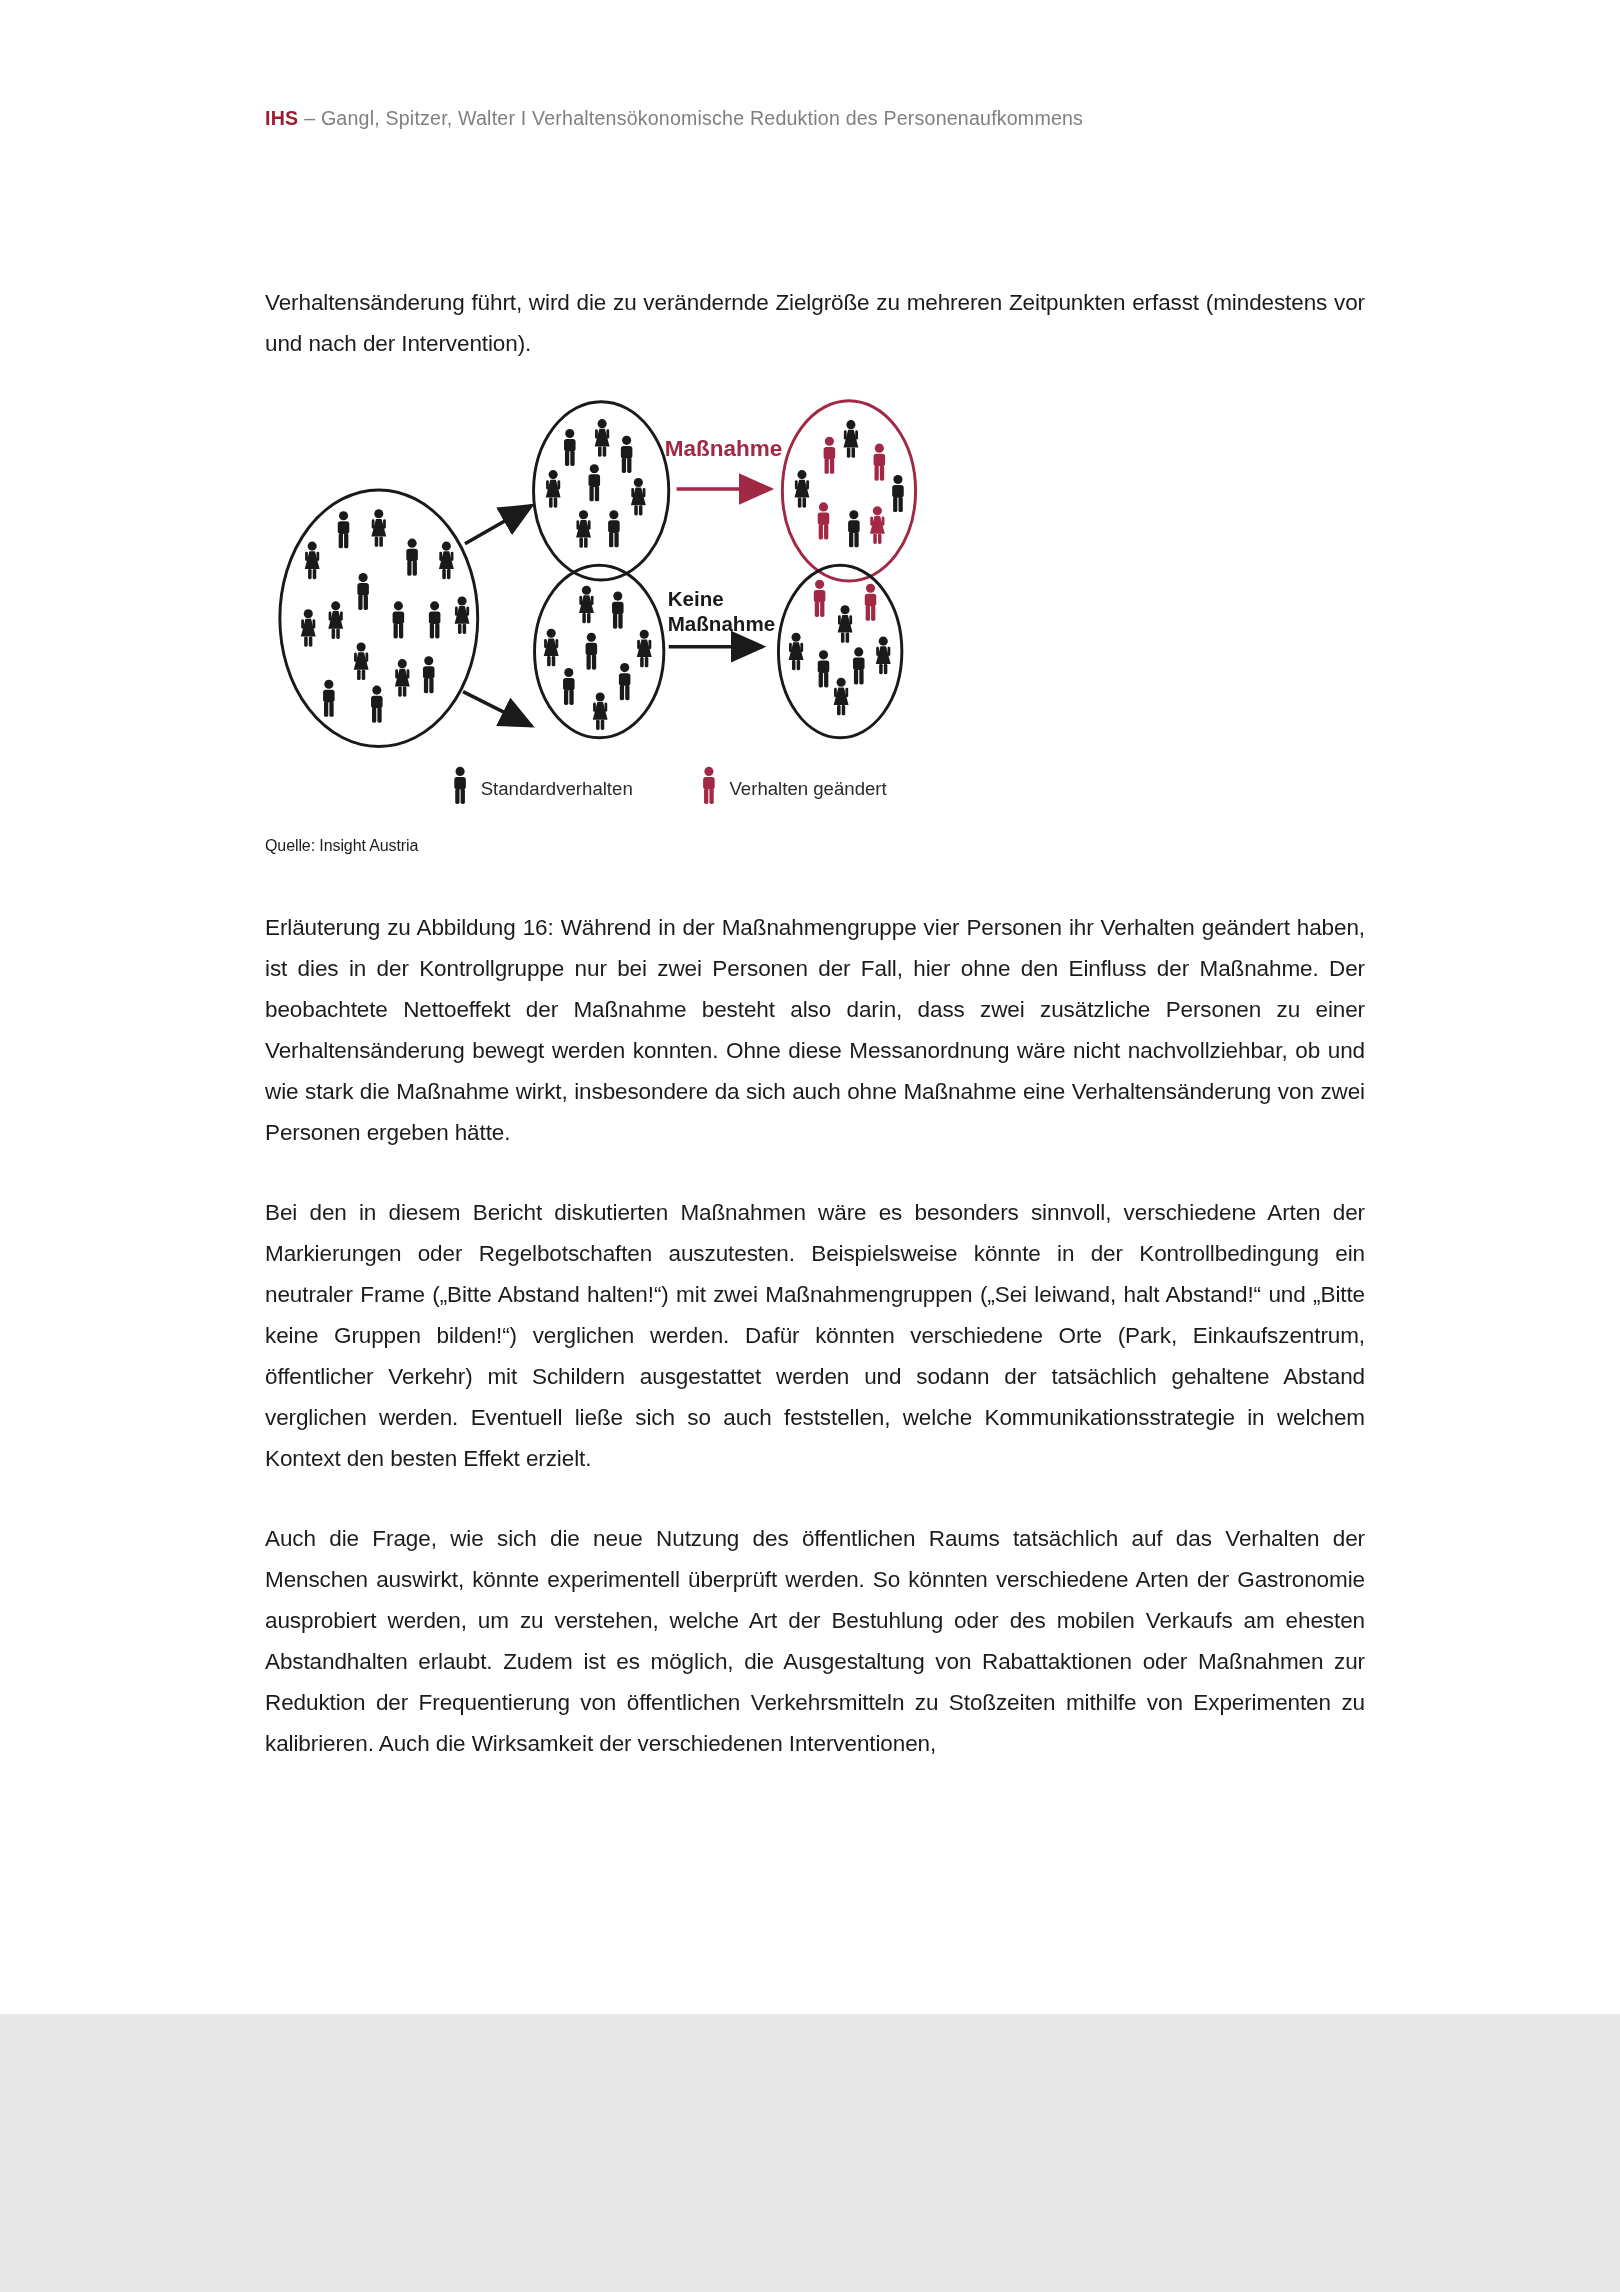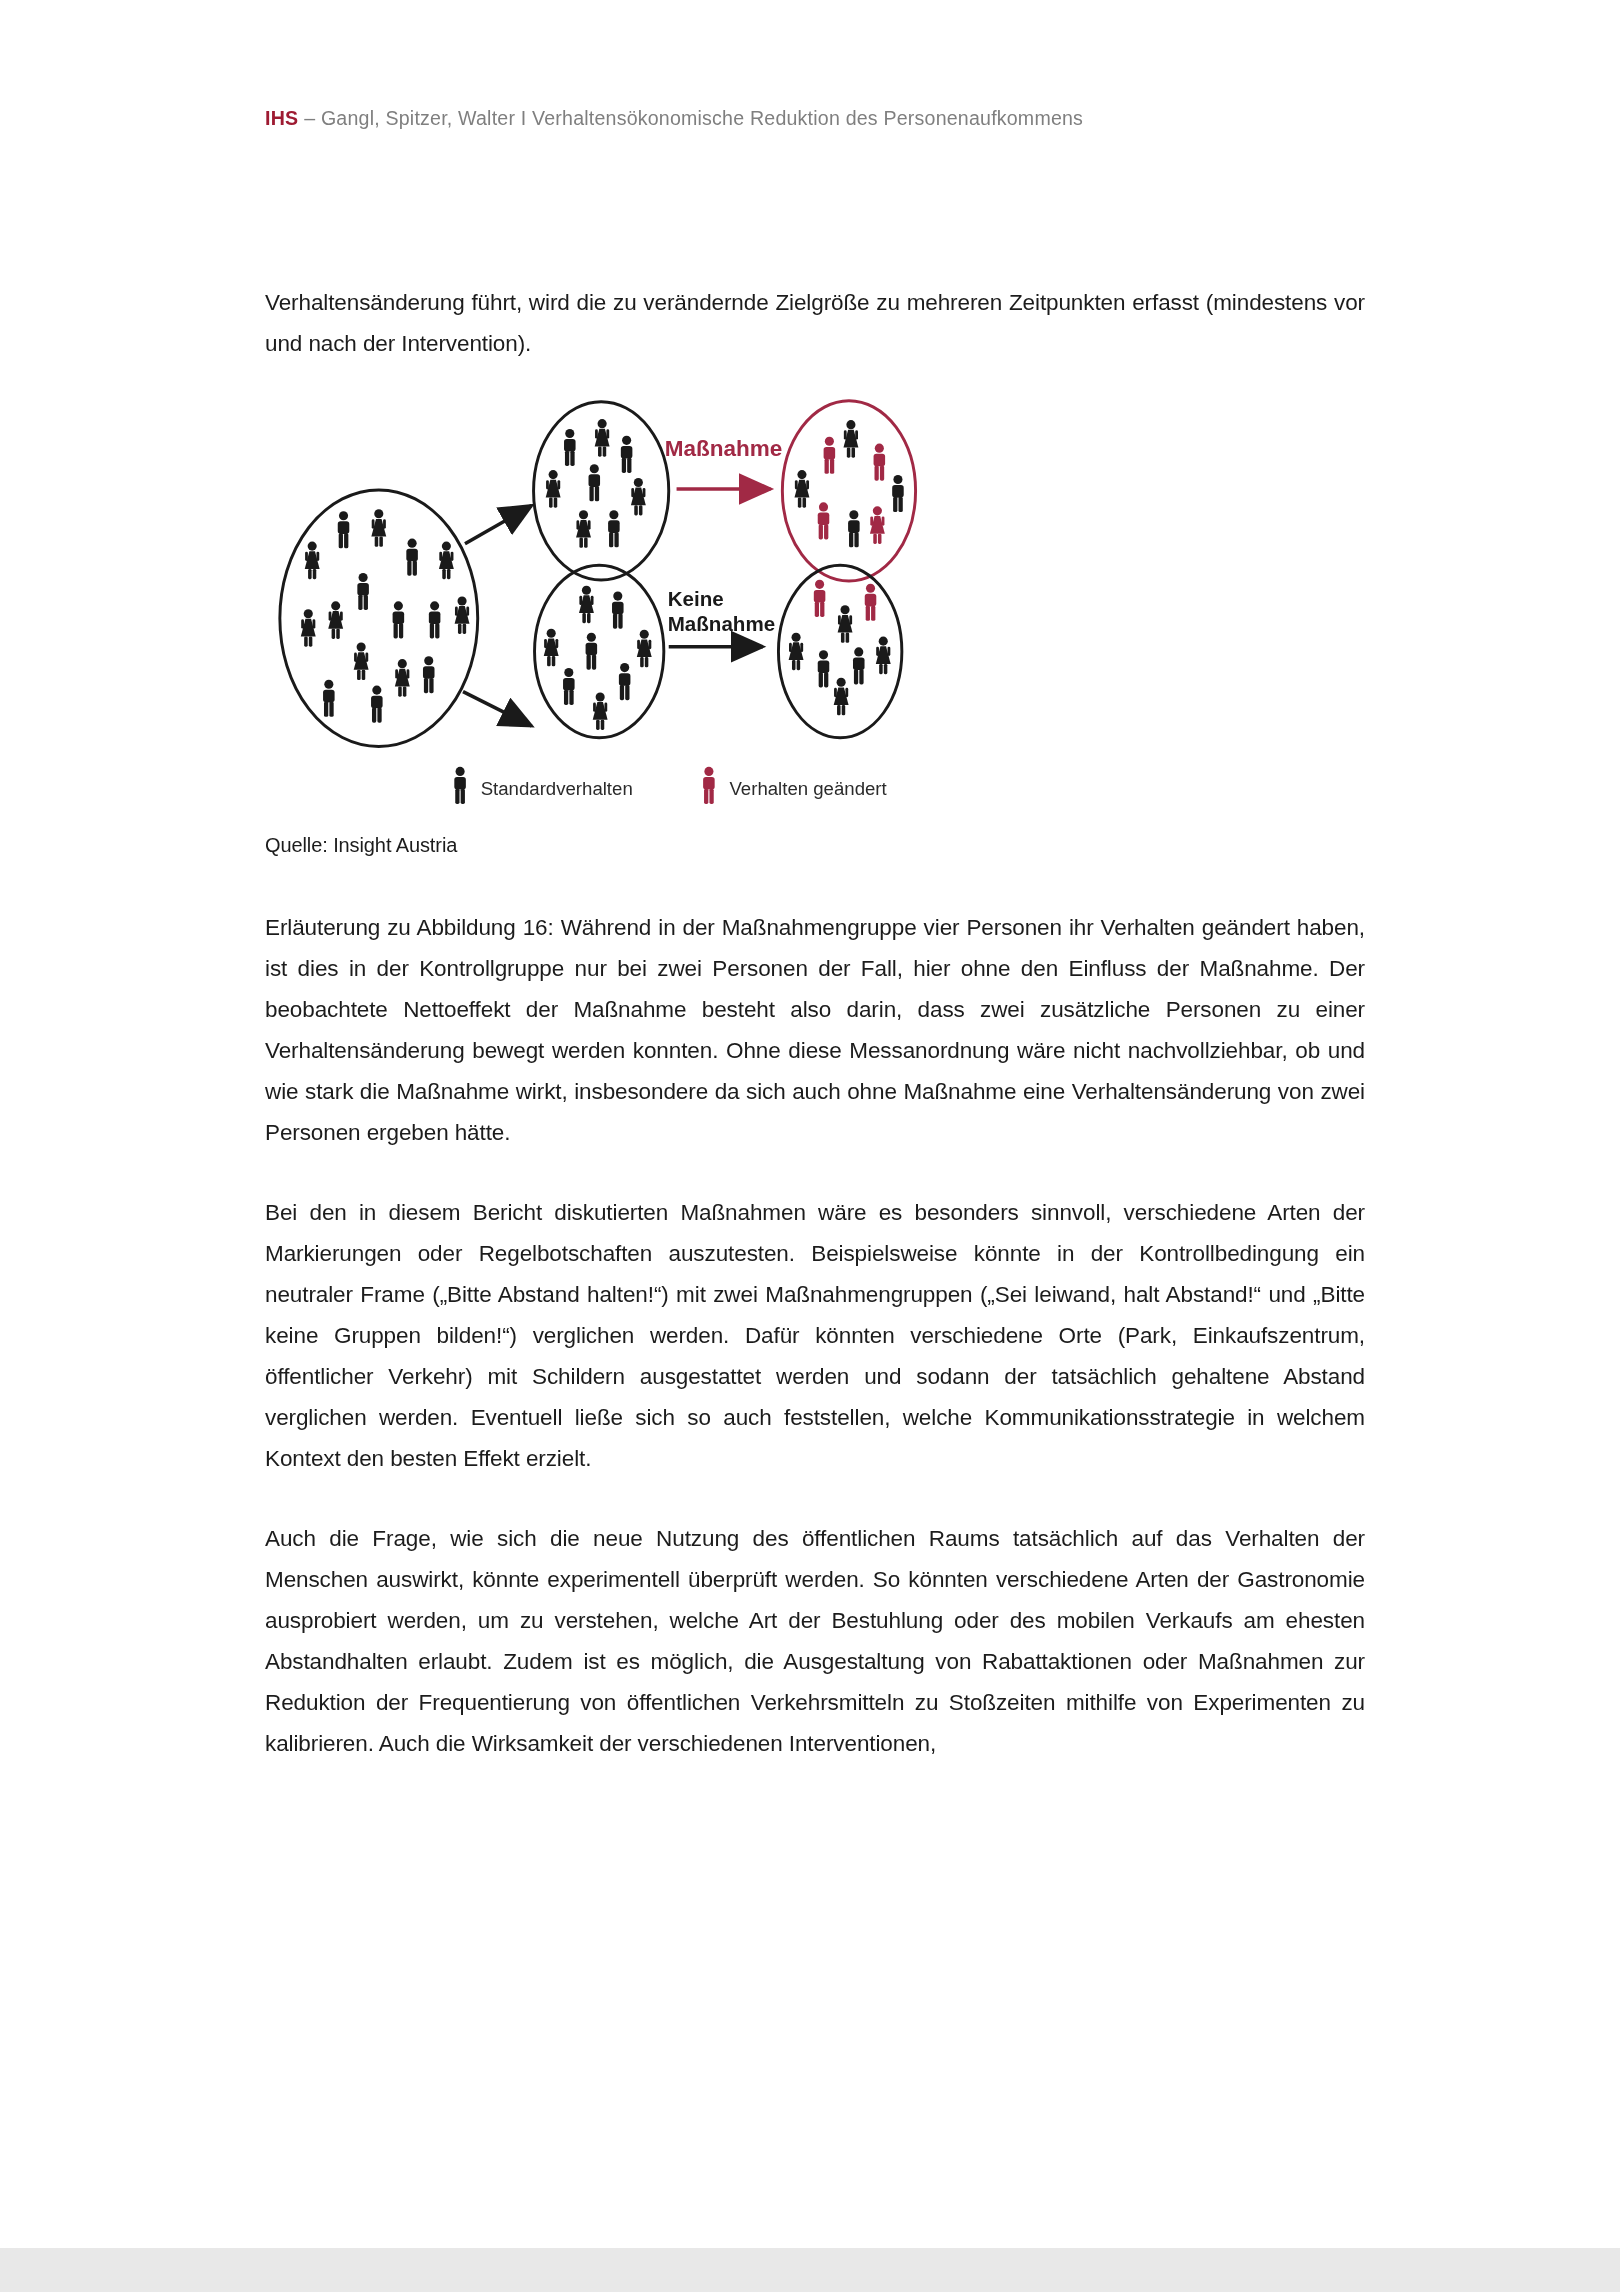--- a/index.html
+++ b/index.html
@@ -1,18 +1,18 @@
 <!DOCTYPE html>
 <html lang="de"><head>
 <meta charset="utf-8">
 <style>
   html,body{margin:0;padding:0;background:#e8e8e8;}
   .page{
     position:relative;
-    width:1620px;height:2248px;
+    width:1620px;height:2014px;
     background:#ffffff;
     margin:0 auto;
     font-family:"Liberation Sans","DejaVu Sans",sans-serif;
     color:#1c1c1c;
     overflow:hidden;
   }
   header.running-head{
     position:absolute;left:265px;top:106px;width:1100px;
     font-size:19.6px;line-height:25.5px;color:#7f7f7f;
     letter-spacing:0.2px;
@@ -30,21 +30,21 @@
   }
   p.caption{
     margin:9.8px 0 5.9px 0;
     font-size:22.5px;line-height:41px;
     text-align:left;letter-spacing:-0.1px;
   }
   .figure-wrap{height:431px;margin:0;}
   .figure-wrap svg{display:block;}
   p.source-text{
     margin:13.7px 0 49px 0;
-    font-size:20px;line-height:23.5px;
+    font-size:16px;line-height:23.5px;
     text-align:left;color:#1c1c1c;letter-spacing:-0.1px;
   }
   p.gap-lg{margin-bottom:39px;}
   footer.page-footer{
     position:absolute;left:0;top:2148px;width:100%;
     text-align:center;font-size:20.6px;color:#7f7f7f;
   }
 </style>
 </head>
 <body>

